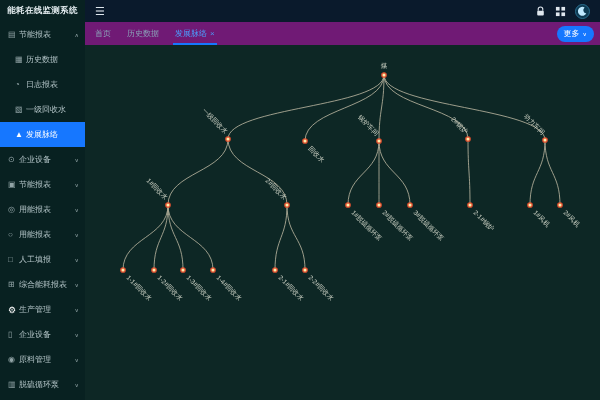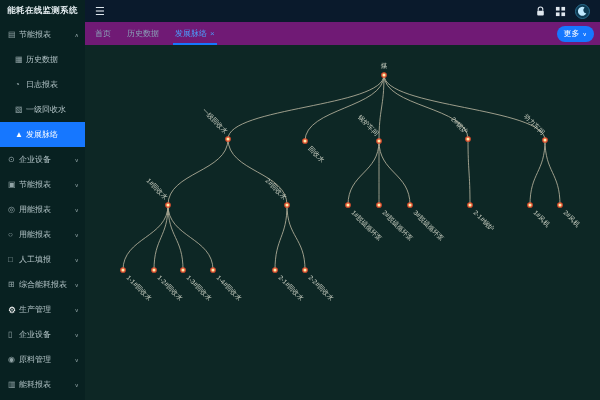--- a/index.html
+++ b/index.html
@@ -105,21 +105,21 @@
         <span class="ml">企业设备</span>
         <span class="mc">∨</span>
       </div>
       <div class="menu-row">
         <span class="mi">◉</span>
         <span class="ml">原料管理</span>
         <span class="mc">∨</span>
       </div>
       <div class="menu-row">
         <span class="mi">▥</span>
-        <span class="ml">能耗报表</span>
+        <span class="ml">脱硫循环泵</span>
         <span class="mc">∨</span>
       </div>
       <div class="menu-row"></div>
     </div>
 </div>
 
 <div class="topbar">
   <span class="hamburger">☰</span>
   <div class="tb-right">
     <span class="tb-ic">

